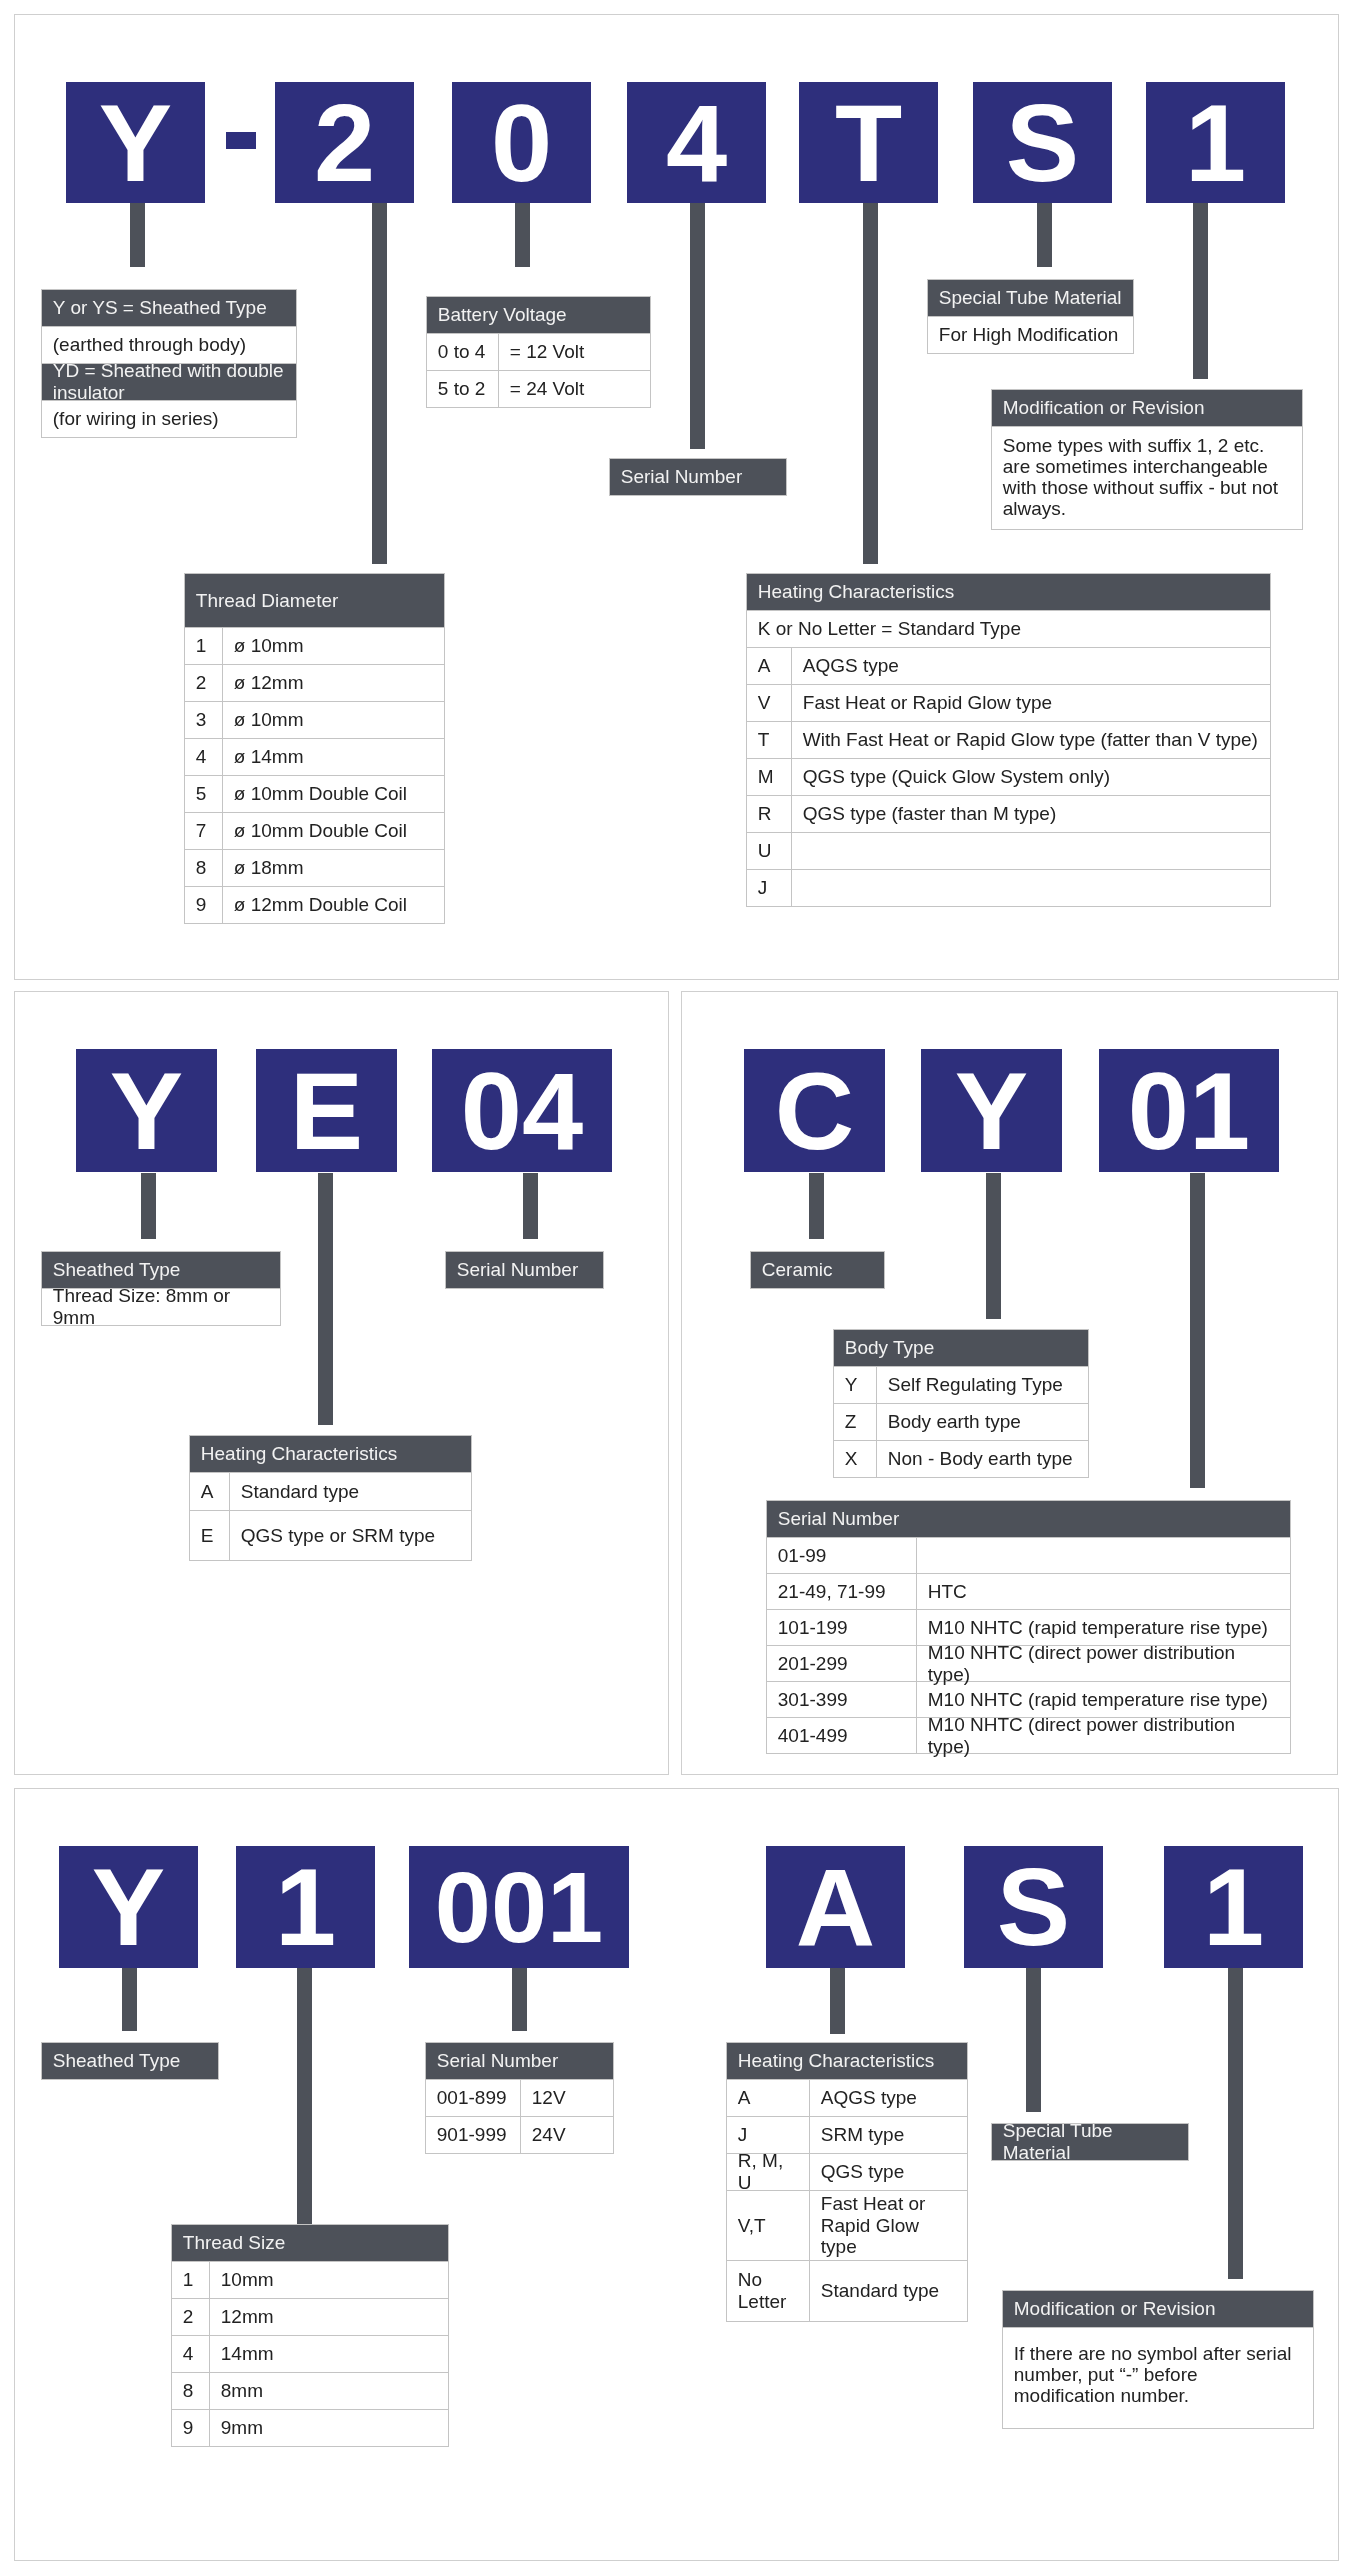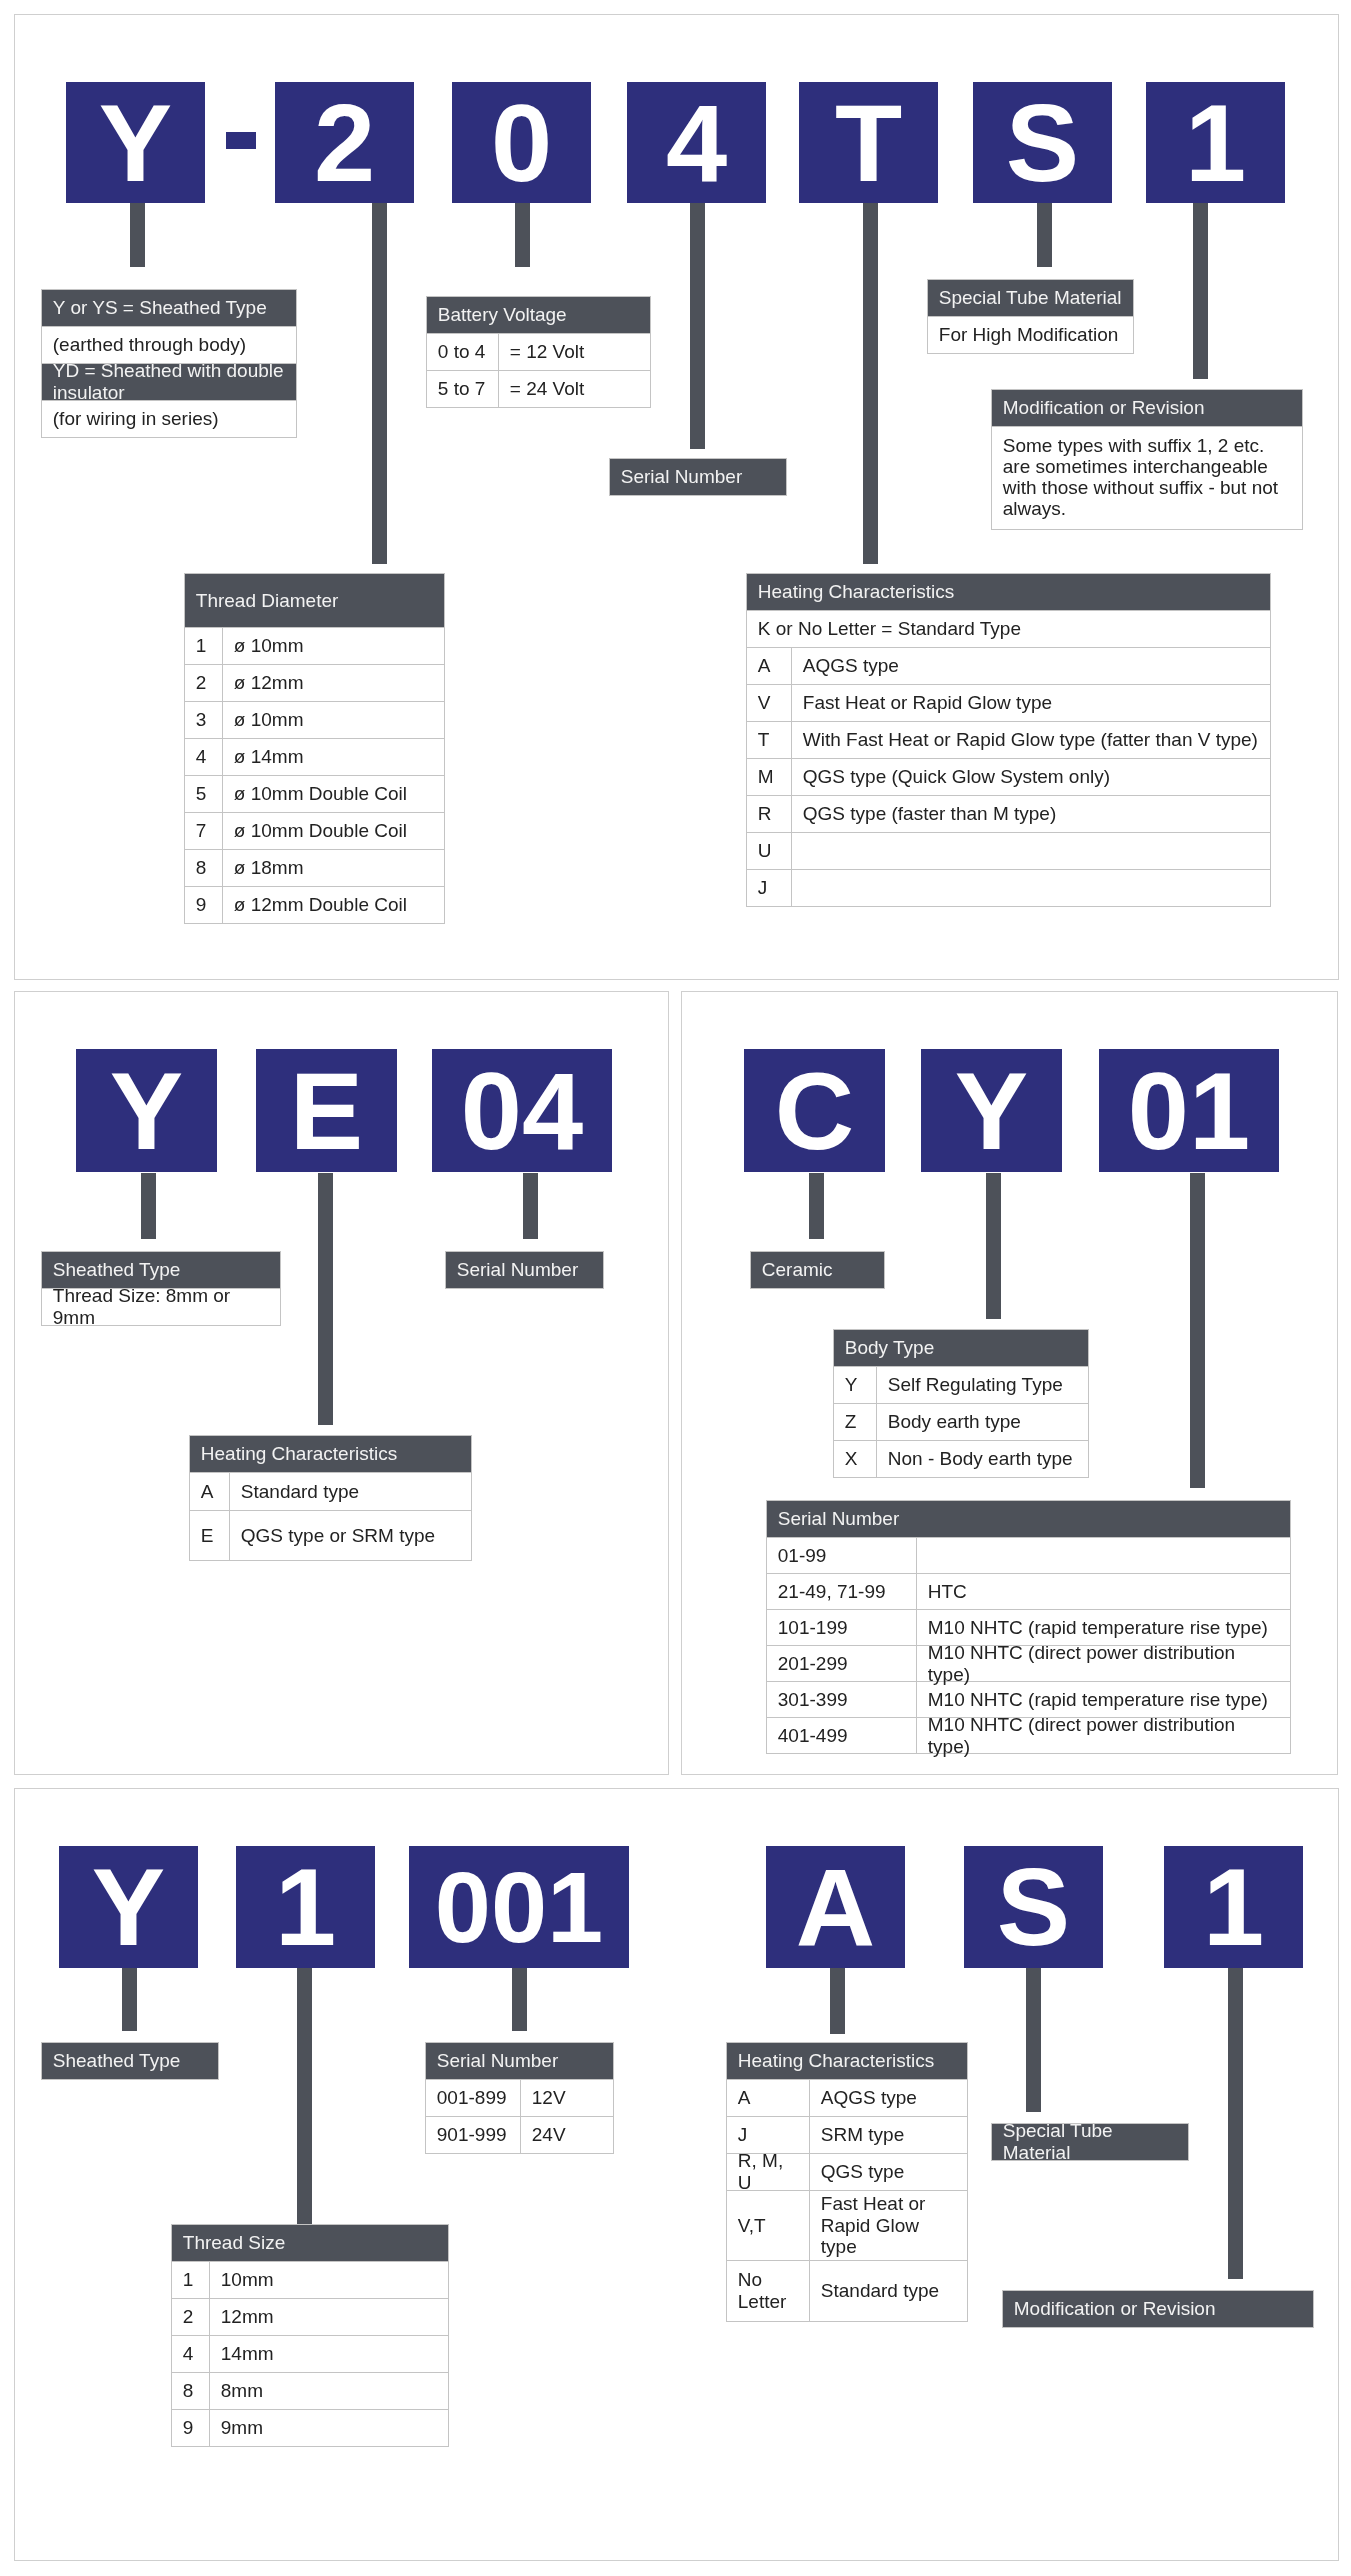--- a/index.html
+++ b/index.html
@@ -53,21 +53,21 @@
     </div>
 </div>
 
 <div class="tbl" style="left:426px;top:296px;width:225px">
   <div class="hd" style="height:36px">Battery Voltage</div>
   <div class="row" style="height:37px">
       <div class="c1" style="width:72px">0 to 4</div>
       <div class="c2">= 12 Volt</div>
     </div>
   <div class="row" style="height:37px">
-      <div class="c1" style="width:72px">5 to 7</div>
+      <div class="c1" style="width:72px">5 to 2</div>
       <div class="c2">= 24 Volt</div>
     </div>
 </div>
 
 <div class="label" style="left:609px;top:458px;width:178px;height:38px">Serial Number</div>
 
 <div class="tbl" style="left:927px;top:279px;width:207px">
   <div class="hd" style="height:36px">Special Tube Material</div>
   <div class="row" style="height:37px">
       <div class="full">For High Modification</div>
@@ -312,14 +312,17 @@
   <div class="row" style="height:61px">
       <div class="c1" style="width:83px;line-height:1.15">No Letter</div>
       <div class="c2">Standard type</div>
     </div>
 </div>
 
 <div class="label" style="left:991px;top:2123px;width:198px;height:38px">Special Tube Material</div>
 
 <div class="tbl" style="left:1002px;top:2290px;width:312px">
   <div class="hd" style="height:36px">Modification or Revision</div>
+  <div class="row" style="height:101px">
+      <div class="para" style="padding-top:16px">If there are no symbol after serial number, put “-” before modification number.</div>
+    </div>
 </div>
 
 
 </body></html>

